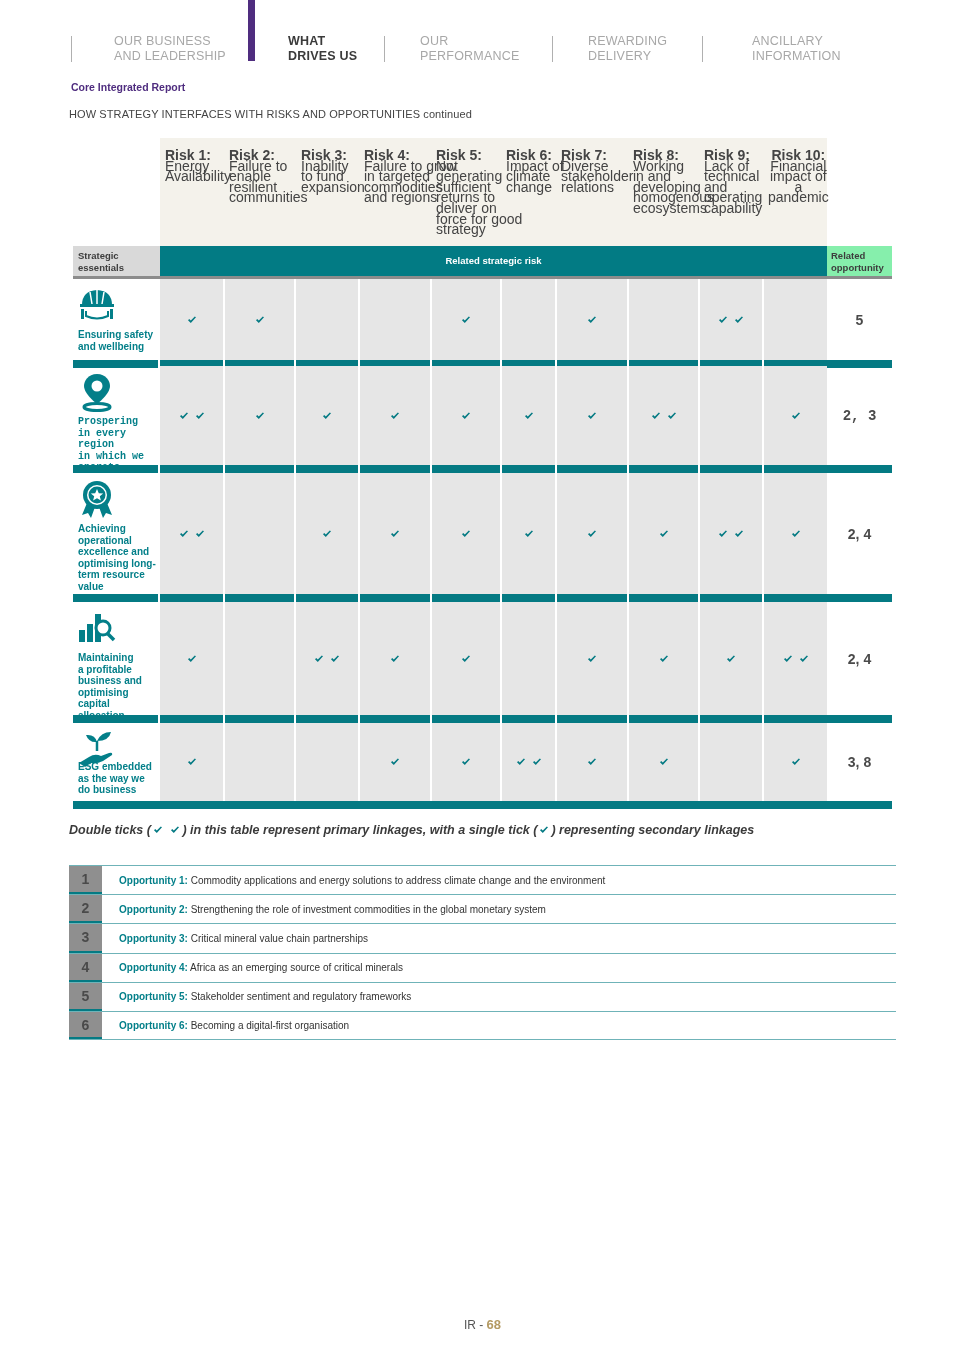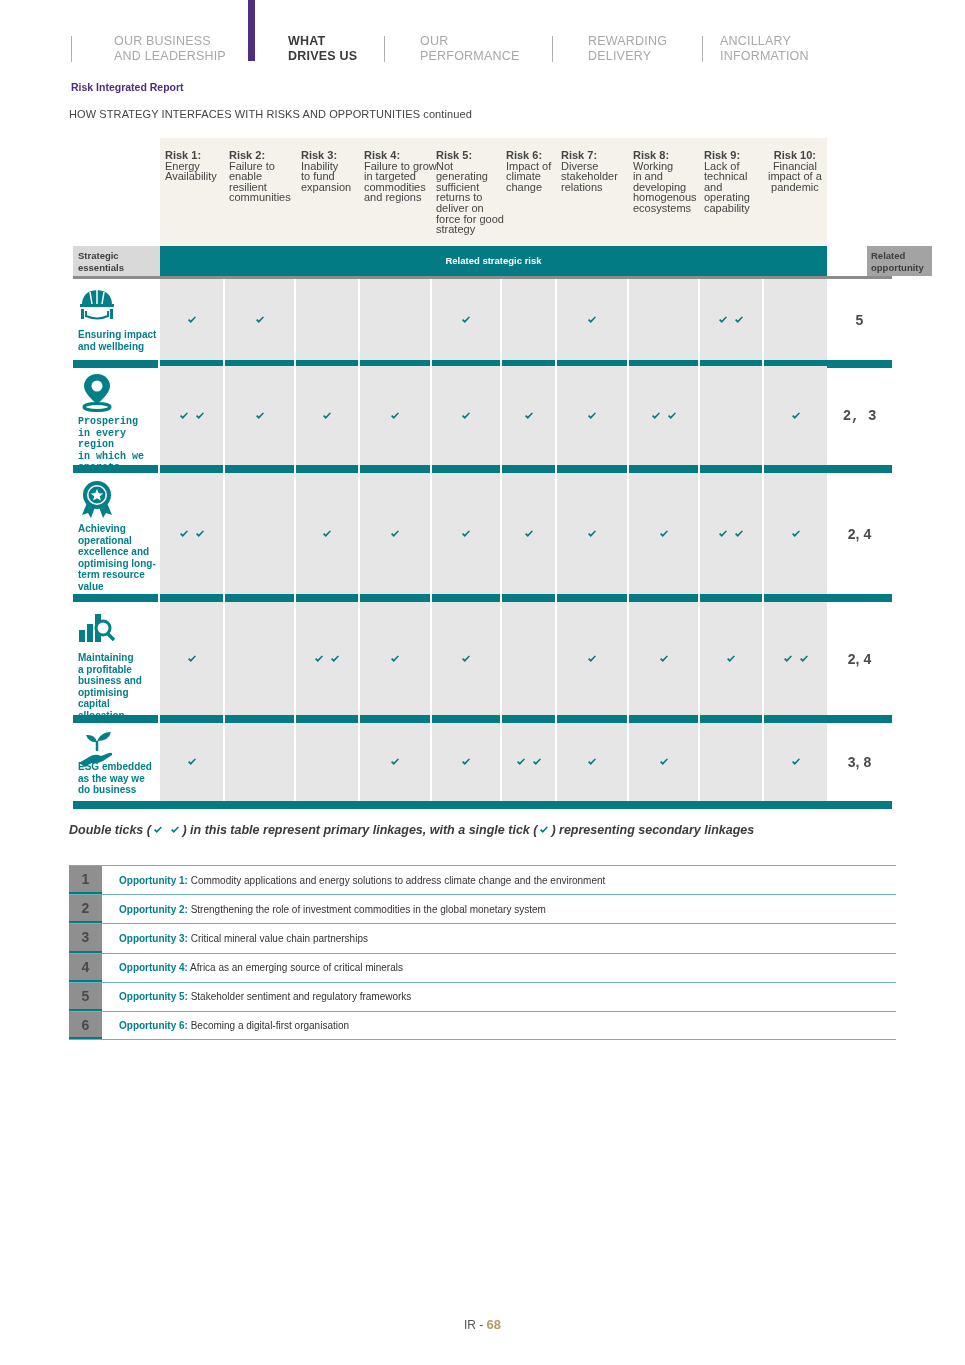--- a/index.html
+++ b/index.html
@@ -12,27 +12,27 @@
   .nav-active-bar { position: absolute; left: 248px; top: 0; width: 7px; height: 61px; background: #4f2d7f; }
   .nav-item { position: absolute; top: 34px; font-size: 12.5px; line-height: 15px; color: #a8a8a8; letter-spacing: 0.2px; white-space: pre-line; cursor: pointer; }
   .nav-item.active { color: #3b3b3b; font-weight: bold; }
 
   .report-label { position: absolute; left: 71px; top: 81px; font-size: 10.5px; font-weight: bold; color: #4f2d7f; }
   .section-title { position: absolute; left: 69px; top: 108px; font-size: 11px; color: #444; letter-spacing: 0.1px; }
 
   
   .matrix { position: absolute; left: 73px; top: 138px; width: 819px; }
   .risk-header { position: absolute; left: 87px; top: 0; width: 667px; height: 108px; background: #f4f2eb; }
-  .risk-col-head { position: absolute; top: 12px; font-size: 11px; line-height: 10.6px; color: #444; }
+  .risk-col-head { position: absolute; top: 12px; font-size: 14px; line-height: 10.6px; color: #444; }
   .risk-col-head .rk { font-weight: bold; display: block; }
 
   .band { position: absolute; top: 108px; height: 30px; }
   .band-left { left: 0; width: 87px; background: #d9d9d9; font-size: 9.5px; line-height: 11.5px; color: #3d3d3d; padding: 4px 0 0 5px; font-weight: bold; }
   .band-mid { left: 87px; width: 667px; background: #027b84; color: #fff; font-size: 9.5px; font-weight: bold; text-align: center; line-height: 30px; }
-  .band-right { left: 754px; width: 65px; background: #a3a3a3; font-size: 9.5px; line-height: 11.5px; font-weight: bold; color: #3d3d3d; padding: 4px 0 0 4px; margin-left: 40px; }
+  .band-right { left: 754px; width: 65px; background: #86efac; font-size: 9.5px; line-height: 11.5px; font-weight: bold; color: #3d3d3d; padding: 4px 0 0 4px; }
   .band-underline { position: absolute; left: 0; top: 138px; width: 819px; height: 3px; background: #8c8c8c; }
 
   .row { position: absolute; left: 0; width: 819px; }
   .row-label { position: absolute; left: 0; top: 0; width: 87px; height: 100%; }
   .row-icon { position: absolute; left: 4px; top: 6px; width: 40px; height: 40px; }
   .row-text { position: absolute; left: 5px; font-size: 10px; line-height: 11.6px; font-weight: bold; color: #037f89; }
   .cell { position: absolute; top: 0; height: 100%; background: #e6e6e6; display: flex; align-items: center; justify-content: center; }
   .tick { display: inline-block; width: 10px; height: 10px; margin: 0 3px; }
   .opp-cell { position: absolute; top: 0; left: 754px; width: 65px; height: 100%; display: flex; align-items: center; justify-content: center; font-size: 14px; font-weight: bold; color: #4a4a4a; }
   .row-bar { position: absolute; left: 0; width: 819px; height: 8px; background: #047a83; }
@@ -62,25 +62,25 @@
   <div class="nav-active-bar"></div>
   <div class="nav-item active" style="left:288px">WHAT
 DRIVES US</div>
   <div class="nav-sep" style="left:384px"></div>
   <div class="nav-item" style="left:420px">OUR
 PERFORMANCE</div>
   <div class="nav-sep" style="left:552px"></div>
   <div class="nav-item" style="left:588px">REWARDING
 DELIVERY</div>
   <div class="nav-sep" style="left:702px"></div>
-  <div class="nav-item" style="left:720px">ANCILLARY
+  <div class="nav-item" style="left:752px">ANCILLARY
 INFORMATION</div>
 </div>
 
-<div class="report-label">Risk Integrated Report</div>
+<div class="report-label">Core Integrated Report</div>
 <div class="section-title">HOW STRATEGY INTERFACES WITH RISKS AND OPPORTUNITIES continued</div>
 
 <div class="matrix" id="matrix">
   <div class="risk-header" id="risk-header">
       <div class="risk-col-head" style="left: 5px;"><span class="rk">Risk 1:</span><span style="white-space:pre-line">Energy
 Availability</span></div>
       <div class="risk-col-head" style="left: 69px;"><span class="rk">Risk 2:</span><span style="white-space:pre-line">Failure to
 enable
 resilient
 communities</span></div>
@@ -127,21 +127,21 @@
 <div class="row" style="top: 141px; height: 81px;">
       <div class="row-label">
       <div class="row-icon"><svg viewBox="0 0 40 40">
             <path d="M5 20 Q5 6 20 5 Q35 6 35 20 Z" fill="#037f89"></path>
             <rect x="3" y="19" width="34" height="3" fill="#037f89"></rect>
             <path d="M13 7 L15 19 M20 5 L20 19 M27 7 L25 19" stroke="#fff" stroke-width="1.5"></path>
             <rect x="4" y="24" width="3" height="10" fill="#037f89"></rect>
             <rect x="33" y="24" width="3" height="10" fill="#037f89"></rect>
             <path d="M9 26 L9 31 Q20 36 31 31 L31 26" stroke="#037f89" stroke-width="2" fill="none"></path>
           </svg></div>
-      <div class="row-text" style="top:50px;white-space:pre-line">Ensuring impact
+      <div class="row-text" style="top:50px;white-space:pre-line">Ensuring safety
 and wellbeing</div>
     </div>
       <div class="cell" style="left:87px;width:63px">
         <svg class="tick" viewBox="0 0 10 10">
           <path d="M1 5.2 L3.8 8 L9 2.2 L7.8 1.4 L3.8 5.6 L2.2 4 Z" fill="#047a83"></path>
         </svg>
       </div>
       <div class="cell" style="left:152px;width:69px">
         <svg class="tick" viewBox="0 0 10 10">
           <path d="M1 5.2 L3.8 8 L9 2.2 L7.8 1.4 L3.8 5.6 L2.2 4 Z" fill="#047a83"></path>

